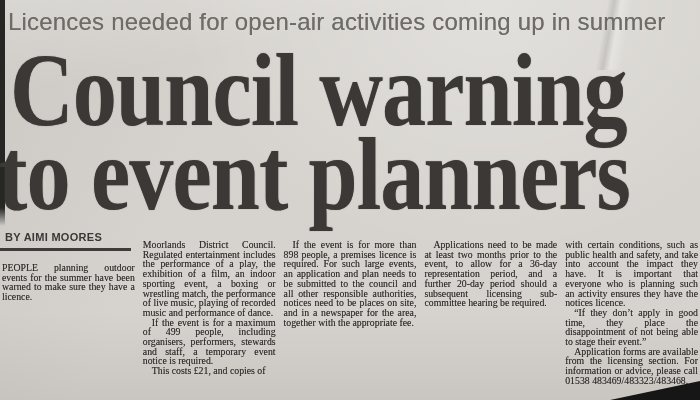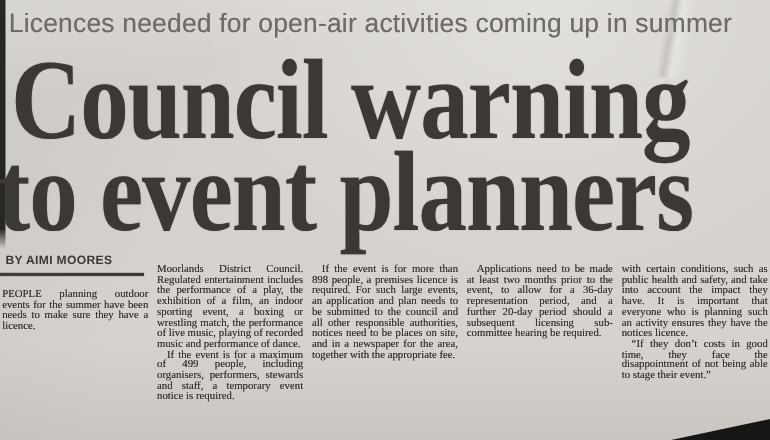--- a/index.html
+++ b/index.html
@@ -88,32 +88,34 @@
   <div class="kicker">Licences needed for open-air activities coming up in summer</div>
 
   <div class="hl hl1">Council warning</div>
   <div class="hl hl2">to event planners</div>
 
   <div class="byline">BY AIMI MOORES</div>
   <div class="byline-rule"></div>
 
   <div class="columns">
     <div class="col col-1">
-      <p class="noindent">PEOPLE planning outdoor events for the summer have been needs to make sure they have a licence.</p>
+      <p class="noindent">PEOPLE planning outdoor events for the summer have been warned to make sure they have a licence.</p>
     </div>
     <div class="col col-2">
       <p class="noindent">Moorlands District Council. Regulated entertainment includes the performance of a play, the exhibition of a film, an indoor sporting event, a boxing or wrestling match, the performance of live music, playing of recorded music and performance of dance.</p>
       <p>If the event is for a maximum of 499 people, including organisers, performers, stewards and staff, a temporary event notice is required.</p>
+      <p>This costs £21, and copies of</p>
     </div>
     <div class="col col-3">
       <p>If the event is for more than 898 people, a premises licence is required. For such large events, an application and plan needs to be submitted to the council and all other responsible authorities, notices need to be places on site, and in a newspaper for the area, together with the appropriate fee.</p>
     </div>
     <div class="col col-4">
       <p>Applications need to be made at least two months prior to the event, to allow for a 36-day representation period, and a further 20-day period should a subsequent licensing sub-committee hearing be required.</p>
     </div>
     <div class="col col-5">
       <p class="noindent">with certain conditions, such as public health and safety, and take into account the impact they have. It is important that everyone who is planning such an activity ensures they have the notices licence.</p>
-      <p>“If they don’t costs in good time, they face the disappointment of not being able to stage their event.”</p>
+      <p>“If they don’t apply in good time, they place the disappointment of not being able to stage their event.”</p>
+      <p>Application forms are available from the licensing section. For information or advice, please call 01538 483469/483323/483468.</p>
     </div>
   </div>
 
   <div class="edge-corner"></div>
 </div>
 
 </body></html>

